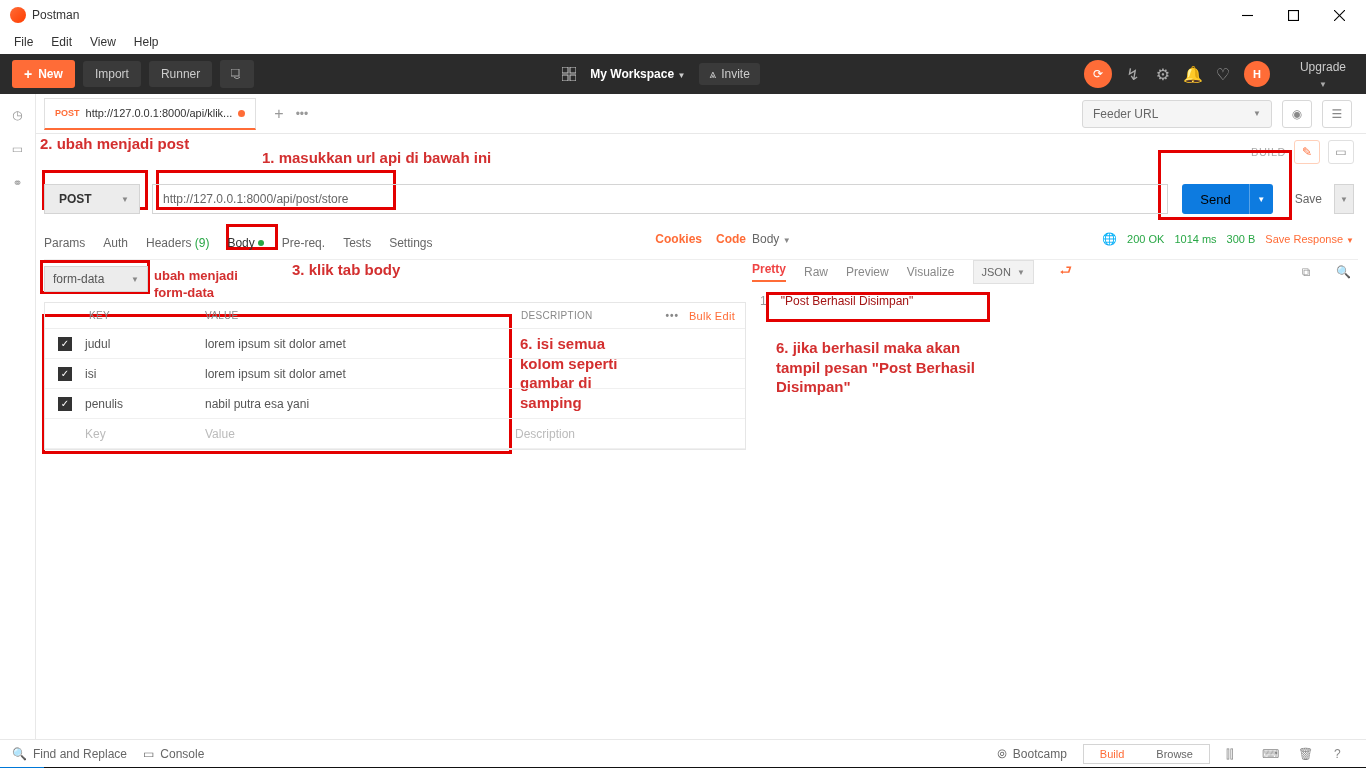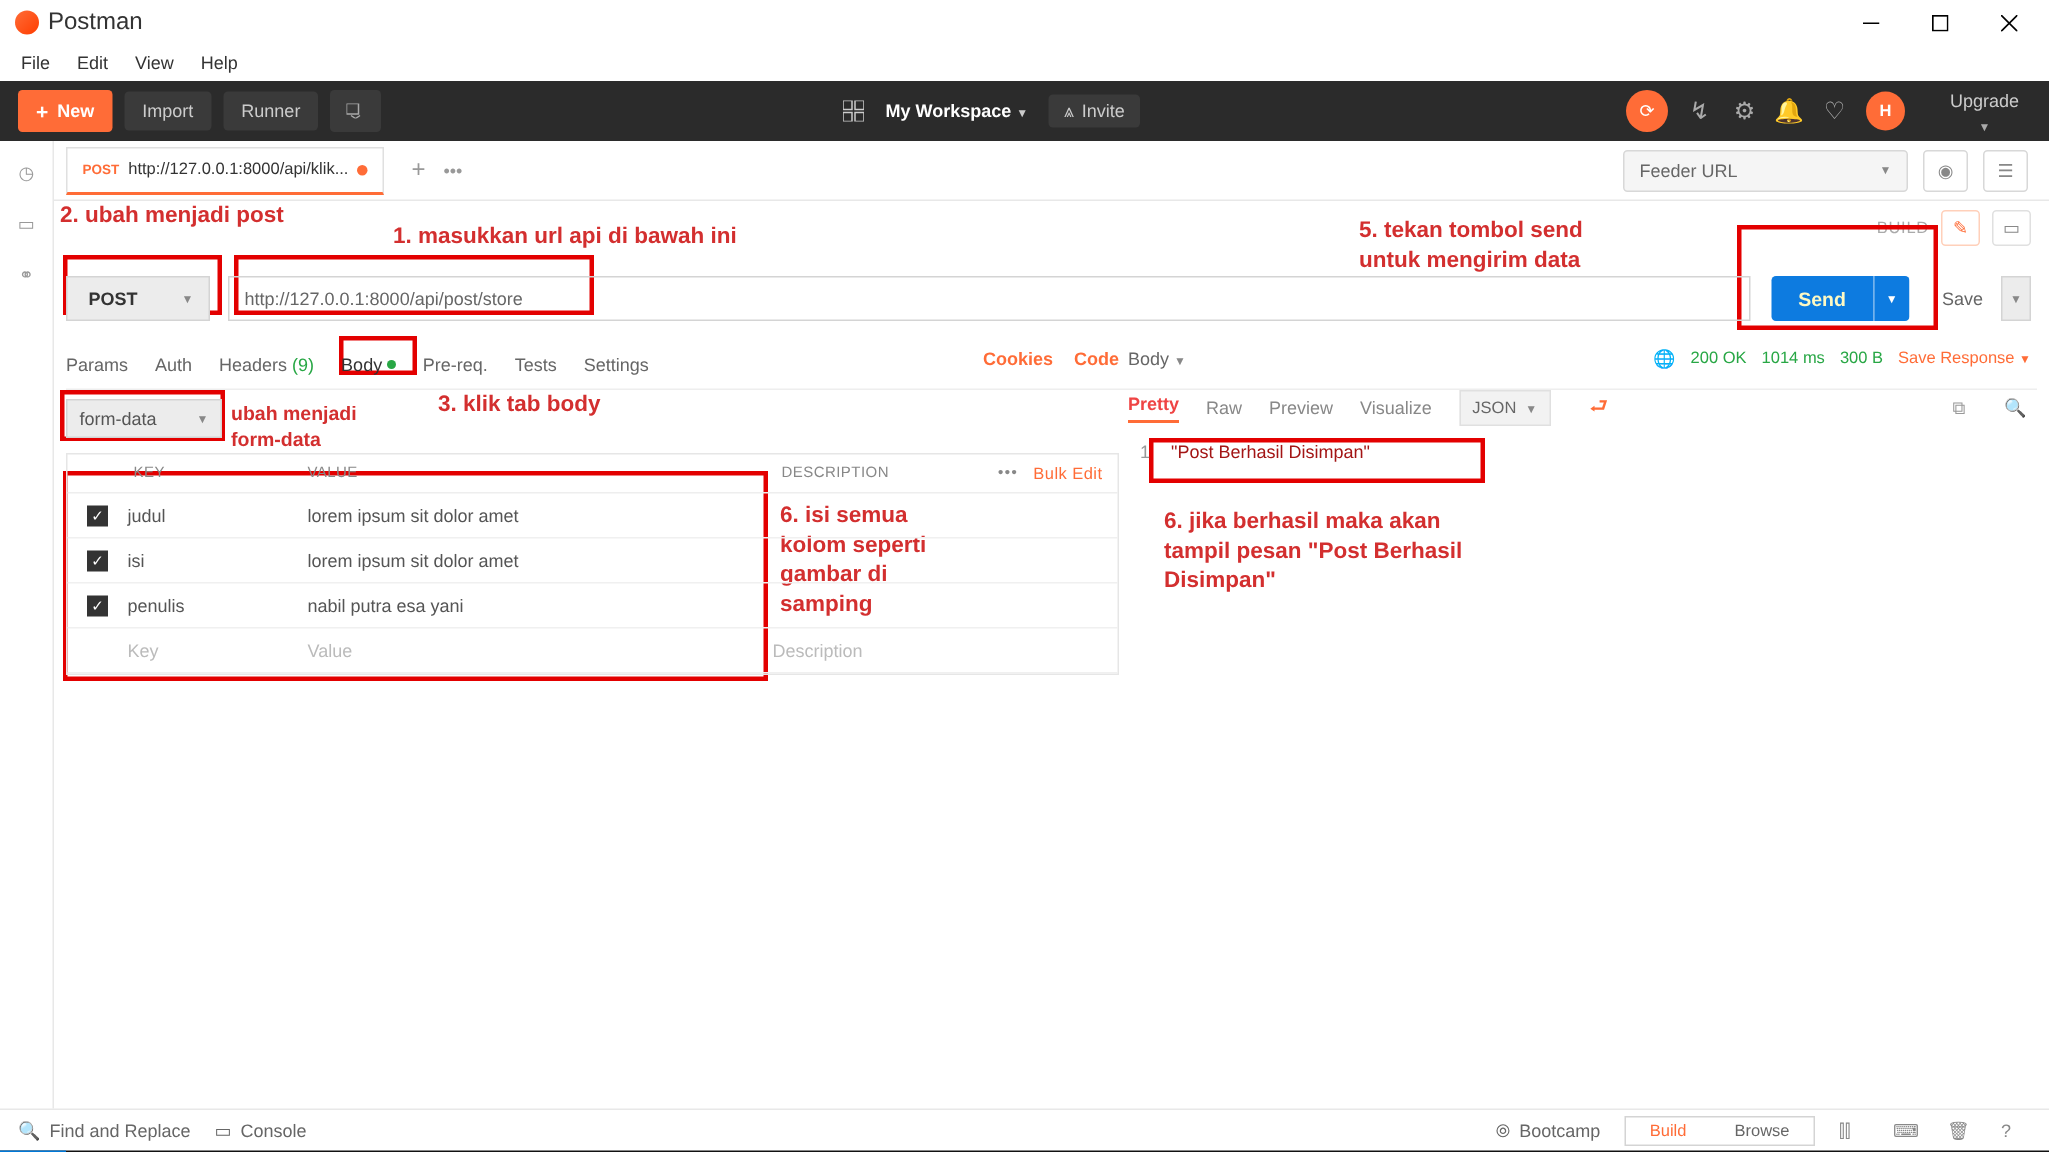--- a/index.html
+++ b/index.html
@@ -1,21 +1,21 @@
 <!DOCTYPE html>
 <html><head>
 <meta charset="utf-8">
 <style>
 * { margin: 0; padding: 0; box-sizing: border-box; font-family: "Segoe UI", Arial, sans-serif; }
 body { width: 1366px; height: 768px; background: #fff; overflow: hidden; font-size: 12px; color: #333; }
 
 
 .titlebar { height: 30px; display: flex; align-items: center; padding: 0 4px; }
 .titlebar .app-icon { width: 16px; height: 16px; border-radius: 50%; background: linear-gradient(135deg, #ff6c37, #ff3d00); margin: 0 6px; }
-.titlebar .title { flex: 1; font-size: 16px; }
+.titlebar .title { flex: 1; font-size: 12px; }
 .win-controls { display: flex; }
 .win-btn { width: 46px; height: 30px; display: flex; align-items: center; justify-content: center; }
 .win-btn svg { width: 11px; height: 11px; }
 
 
 .menubar { height: 24px; display: flex; align-items: center; padding: 0 8px; gap: 6px; font-size: 12px; }
 .menubar span { padding: 2px 6px; }
 
 
 .app-toolbar { height: 40px; background: #2b2b2b; display: flex; align-items: center; padding: 0 12px; color: #ccc; }
@@ -57,21 +57,21 @@
 
 .build-row { position:absolute; right: 12px; top: 6px; display:flex; gap:8px; align-items:center; }
 .build-text { color:#aaa; font-size:11px; letter-spacing: 0.5px; }
 .pencil { width:26px; height:24px; border:1px solid #ffd0ba; border-radius:3px; display:flex; align-items:center; justify-content:center; color:#ff6c37; }
 .comment { width:26px; height:24px; border:1px solid #e0e0e0; border-radius:3px; display:flex; align-items:center; justify-content:center; color:#888; }
 
 .req-row { position:absolute; top: 50px; left:8px; right:12px; height:30px; display:flex; align-items:center; }
 .method-dd { width: 96px; height:30px; background:#ececec; border:1px solid #d4d4d4; display:flex; align-items:center; padding:0 10px 0 14px; font-size:12px; font-weight:600; color:#333; justify-content:space-between; }
 .url-in { flex:1; height:30px; border:1px solid #d4d4d4; padding:0 10px; font-size:12px; color:#666; display:flex; align-items:center; margin-left:12px; margin-right:14px; }
 .send-group { display:flex; align-items:center; height:30px; }
-.send-btn { background:#0d7be0; color:#fef9c3; height:30px; padding: 0 18px; font-weight:700; font-size:13px; display:flex; align-items:center; border-radius: 3px 0 0 3px; }
+.send-btn { background:#0d7be0; color:#000000; height:30px; padding: 0 18px; font-weight:400; font-size:13px; display:flex; align-items:center; border-radius: 3px 0 0 3px; }
 .send-car { background:#0d7be0; width:24px; height:30px; border-left:1px solid rgba(255,255,255,0.3); display:flex; align-items:center; justify-content:center; color:#fff; border-radius:0 3px 3px 0;}
 .save-btn { height:30px; padding:0 12px; color:#666; display:flex; align-items:center; margin-left:10px; font-size:12px; }
 .save-car { width:20px; height:30px; background:#ececec; border:1px solid #d4d4d4; display:flex; align-items:center; justify-content:center; color:#888;}
 
 .sub-tabs { position:absolute; top: 98px; left:8px; right:8px; height:28px; display:flex; align-items:center; gap:18px; font-size:12px; color:#666; border-bottom:1px solid #eee; }
 .sub-tabs .t { padding-bottom:6px; }
 .sub-tabs .green { color:#28a745; }
 .sub-tabs .body-t { color:#333; }
 .sub-tabs .body-dot { width:6px; height:6px; background:#28a745; border-radius:50%; display:inline-block; margin-left:3px; vertical-align:middle;}
 .cookies-links { position:absolute; right:0; top:98px; font-size:12px; display:flex; gap:14px; }
@@ -234,23 +234,20 @@
     <div class="content">
 
       <div class="build-row">
         <span class="build-text">BUILD</span>
         <div class="pencil">✎</div>
         <div class="comment">▭</div>
       </div>
 
       <div class="anno" style="top:0px; left:4px;">2. ubah menjadi post</div>
       <div class="anno" style="top:14px; left:226px;">1. masukkan url api di bawah ini</div>
-      <div class="anno" style="top:10px; left:870px;">
-        <span>5. tekan tombol send</span><br><span>untuk mengirim data</span>
-      </div>
       <div class="anno" style="top:126px; left:256px;">3. klik tab body</div>
       <div class="anno" style="top:134px; left:118px; font-size:13px;">
         <span>ubah menjadi</span><br><span>form-data</span>
       </div>
       <div class="anno" style="top:200px; left:484px;">
         <span>6. isi semua</span><br><span>kolom seperti</span><br><span>gambar di</span><br><span>samping</span>
       </div>
       <div class="anno" style="top:204px; left:740px;">
         <span>6. jika berhasil maka akan</span><br><span>tampil pesan "Post Berhasil</span><br><span>Disimpan"</span>
       </div>

